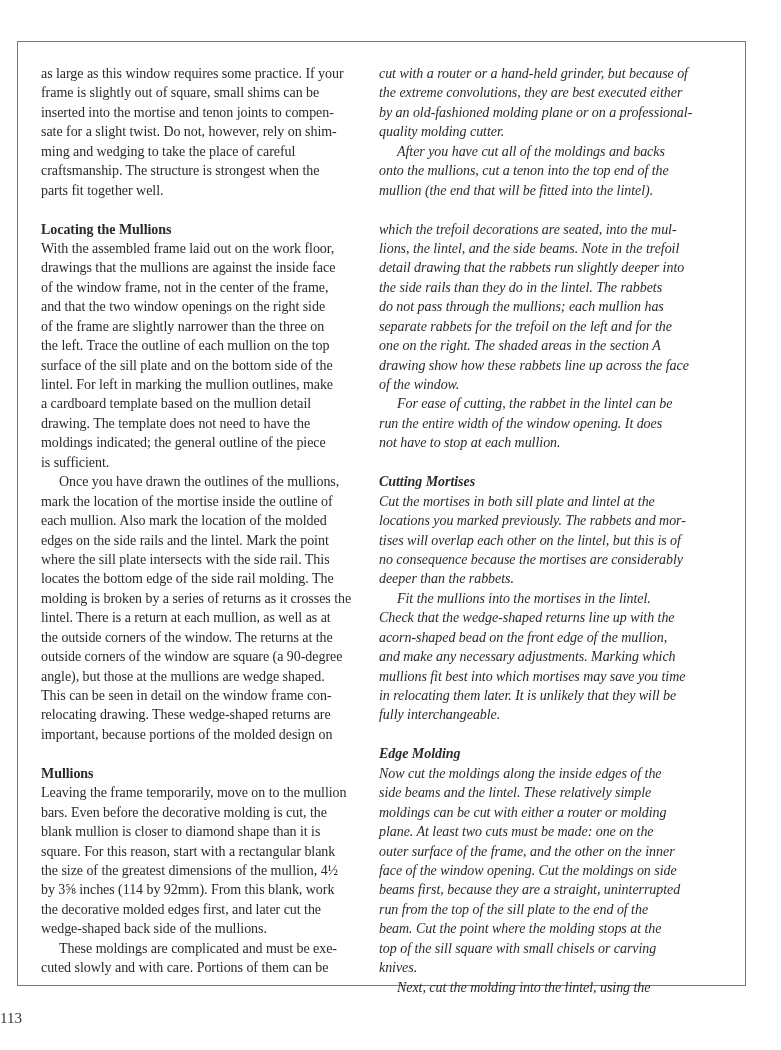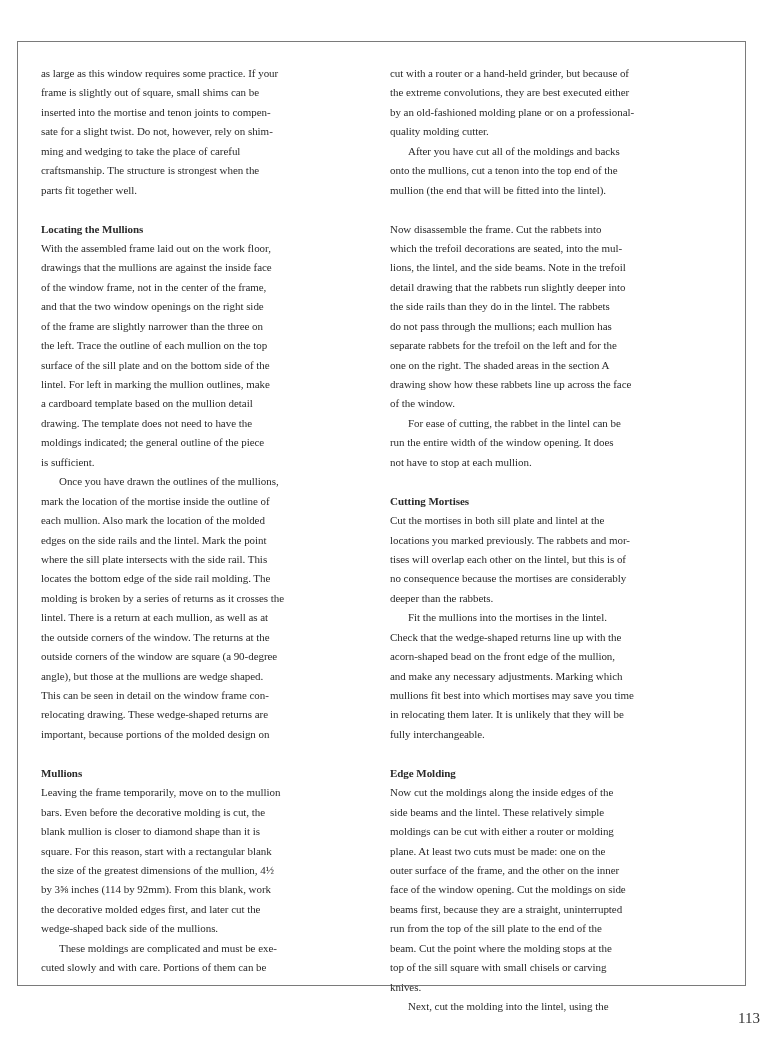--- a/index.html
+++ b/index.html
@@ -20,45 +20,45 @@
     left: 17px;
     top: 41px;
     width: 729px;
     height: 945px;
     border: 1.5px solid #7a7a7a;
     box-sizing: border-box;
   }
   .column {
     position: absolute;
     top: 64px;
-    font-size: 11px;
+    font-size: 14px;
     line-height: 19.45px;
     letter-spacing: -0.05px;
   }
   .col-left { left: 41px; width: 335px; }
-  .col-right { left: 390px; width: 350px; }
+  .col-right { left: 379px; width: 350px; font-style: italic; }
   .line {
     display: block;
     white-space: nowrap;
     height: 19.45px;
   }
   .indent { padding-left: 18px; }
   .heading {
     display: block;
     font-weight: bold;
     height: 19.45px;
     white-space: nowrap;
   }
   .gap { display: block; height: 19.45px; }
   .page-number {
     position: absolute;
     top: 1010px;
     left: 0;
     width: 760px;
-    text-align: right;
+    text-align: left;
     font-size: 15px;
     color: #333333;
   }
 </style>
 </head>
 <body>
 
 <div class="page-frame"></div>
 
 <div class="column col-left" id="col-left">
@@ -112,21 +112,20 @@
   </div>
 <div class="column col-right" id="col-right">
     <span class="line">cut with a router or a hand-held grinder, but because of</span>
     <span class="line">the extreme convolutions, they are best executed either</span>
     <span class="line">by an old-fashioned molding plane or on a professional-</span>
     <span class="line">quality molding cutter.</span>
     <span class="line indent">After you have cut all of the moldings and backs</span>
     <span class="line">onto the mullions, cut a tenon into the top end of the</span>
     <span class="line">mullion (the end that will be fitted into the lintel).</span>
     <span class="gap"></span>
-    <span class="line">Now disassemble the frame. Cut the rabbets into</span>
     <span class="line">which the trefoil decorations are seated, into the mul-</span>
     <span class="line">lions, the lintel, and the side beams. Note in the trefoil</span>
     <span class="line">detail drawing that the rabbets run slightly deeper into</span>
     <span class="line">the side rails than they do in the lintel. The rabbets</span>
     <span class="line">do not pass through the mullions; each mullion has</span>
     <span class="line">separate rabbets for the trefoil on the left and for the</span>
     <span class="line">one on the right. The shaded areas in the section A</span>
     <span class="line">drawing show how these rabbets line up across the face</span>
     <span class="line">of the window.</span>
     <span class="line indent">For ease of cutting, the rabbet in the lintel can be</span>

